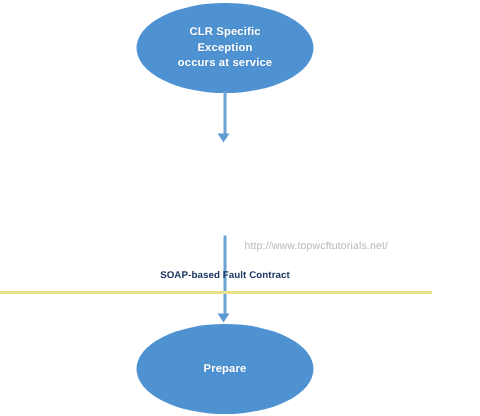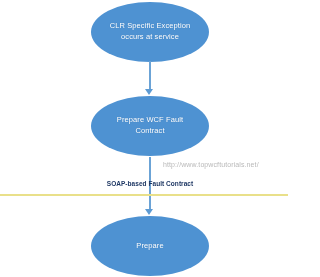--- a/index.html
+++ b/index.html
@@ -27,21 +27,21 @@
     border-radius: 50% / 50%;
     background: #4e92d2;
     display: flex;
     align-items: center;
     justify-content: center;
     box-sizing: border-box;
   }
   .node-label {
     color: #ffffff;
     font-size: 7.5px;
-    font-weight: normal;
+    font-weight: bold;
     line-height: 1.45;
     text-align: center;
     letter-spacing: 0.1px;
     width: 86px;
     white-space: pre-line;
     text-shadow: 0 0 1px rgba(40,90,140,0.35);
   }
   #node-1 { top: 2px; }
   #node-2 { top: 96px; }
   #node-3 { top: 216px; }
@@ -108,24 +108,20 @@
 <div id="canvas">
 
   <div class="node" id="node-1">
     <span class="node-label">CLR Specific Exception
 occurs at service</span>
   </div>
 
   <div class="connector" id="connector-1"></div>
   <div class="arrowhead" id="arrowhead-1"></div>
 
-  <div class="node" id="node-2">
-    <span class="node-label">Prepare WCF Fault
-Contract</span>
-  </div>
 
   <div id="watermark">http://www.topwcftutorials.net/</div>
 
   <div class="connector" id="connector-2"></div>
 
   <div id="edge-label">SOAP-based Fault Contract</div>
 
   <div id="divider"></div>
 
   <div class="arrowhead" id="arrowhead-2"></div>

